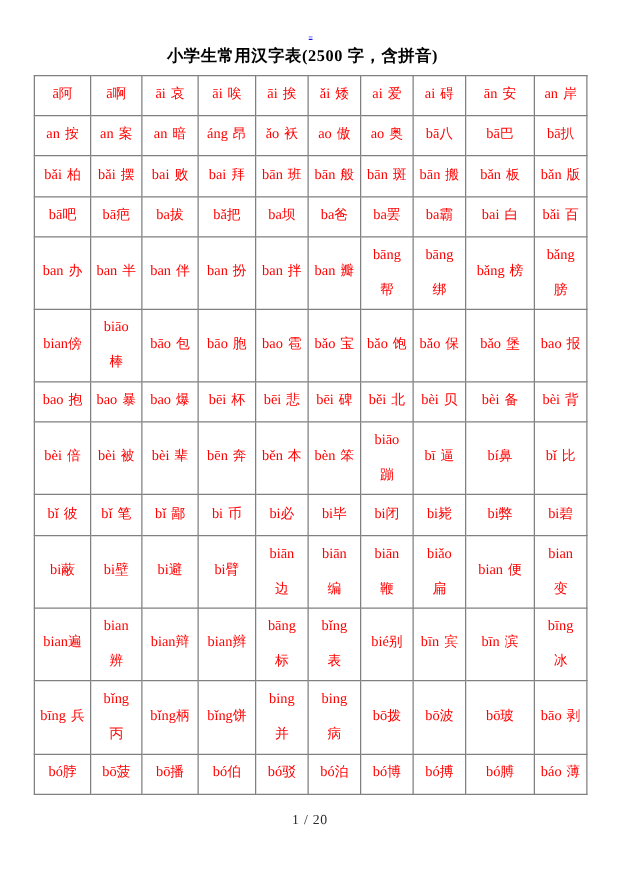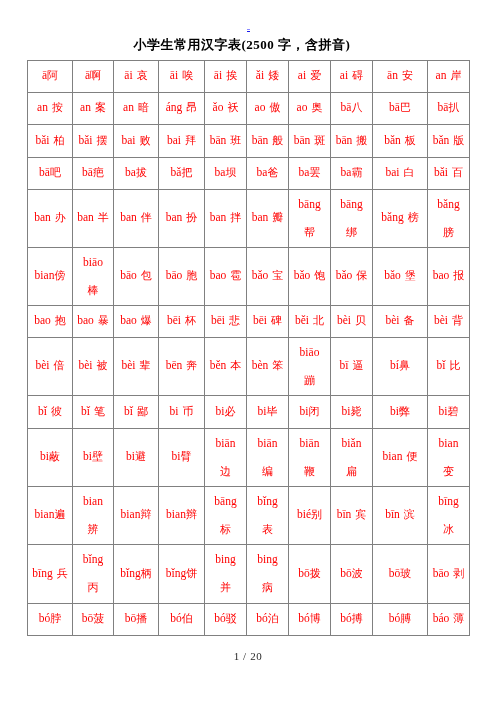--- a/index.html
+++ b/index.html
@@ -146,21 +146,21 @@
           <td class="inline"><span class="py">bi</span><span class="hz">碧</span></td>
         </tr>
         <tr style="height: 58px;">
           <td class="inline"><span class="py">bi</span><span class="hz">蔽</span></td>
           <td class="inline"><span class="py">bi</span><span class="hz">壁</span></td>
           <td class="inline"><span class="py">bi</span><span class="hz">避</span></td>
           <td class="inline"><span class="py">bi</span><span class="hz">臂</span></td>
           <td class="twoline"><span class="py">biān</span><br><span class="hz">边</span></td>
           <td class="twoline"><span class="py">biān</span><br><span class="hz">编</span></td>
           <td class="twoline"><span class="py">biān</span><br><span class="hz">鞭</span></td>
-          <td class="twoline"><span class="py">biǎn</span><br><span class="hz">扁</span></td>
+          <td class="twoline"><span class="py">biǎo</span><br><span class="hz">扁</span></td>
           <td class="inline gap"><span class="py">bian</span><span class="hz">便</span></td>
           <td class="twoline"><span class="py">bian</span><br><span class="hz">变</span></td>
         </tr>
         <tr style="height: 58px;">
           <td class="inline"><span class="py">bian</span><span class="hz">遍</span></td>
           <td class="twoline"><span class="py">bian</span><br><span class="hz">辨</span></td>
           <td class="inline"><span class="py">bian</span><span class="hz">辩</span></td>
           <td class="inline"><span class="py">bian</span><span class="hz">辫</span></td>
           <td class="twoline"><span class="py">bāng</span><br><span class="hz">标</span></td>
           <td class="twoline"><span class="py">bǐng</span><br><span class="hz">表</span></td>

